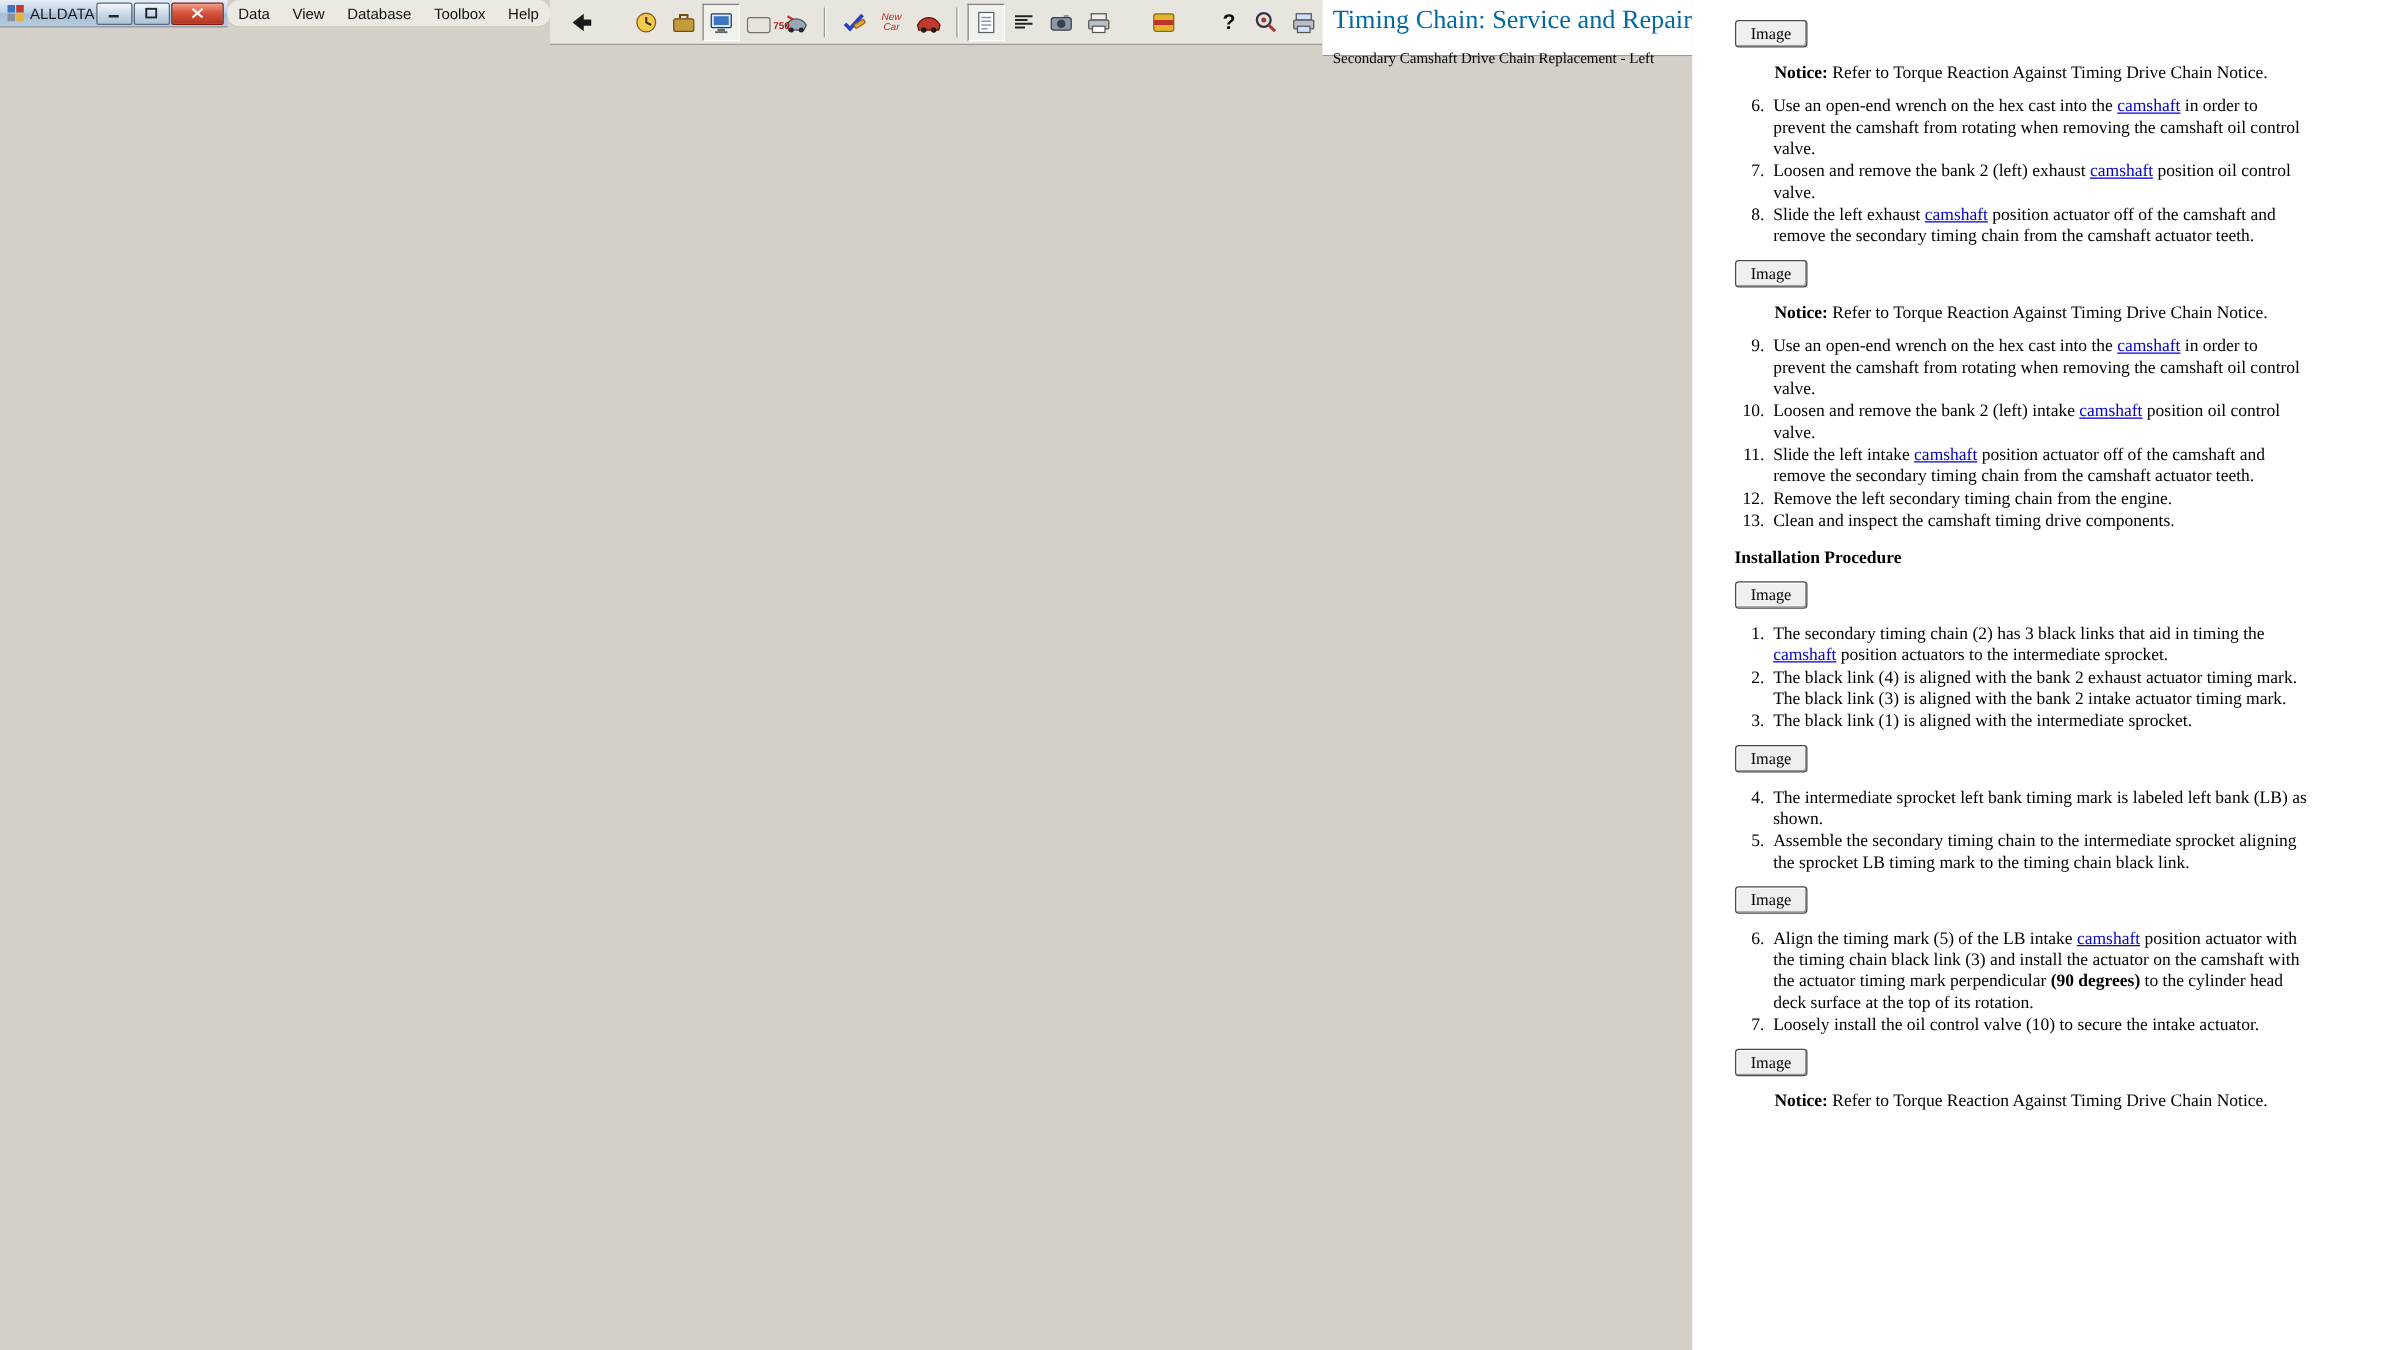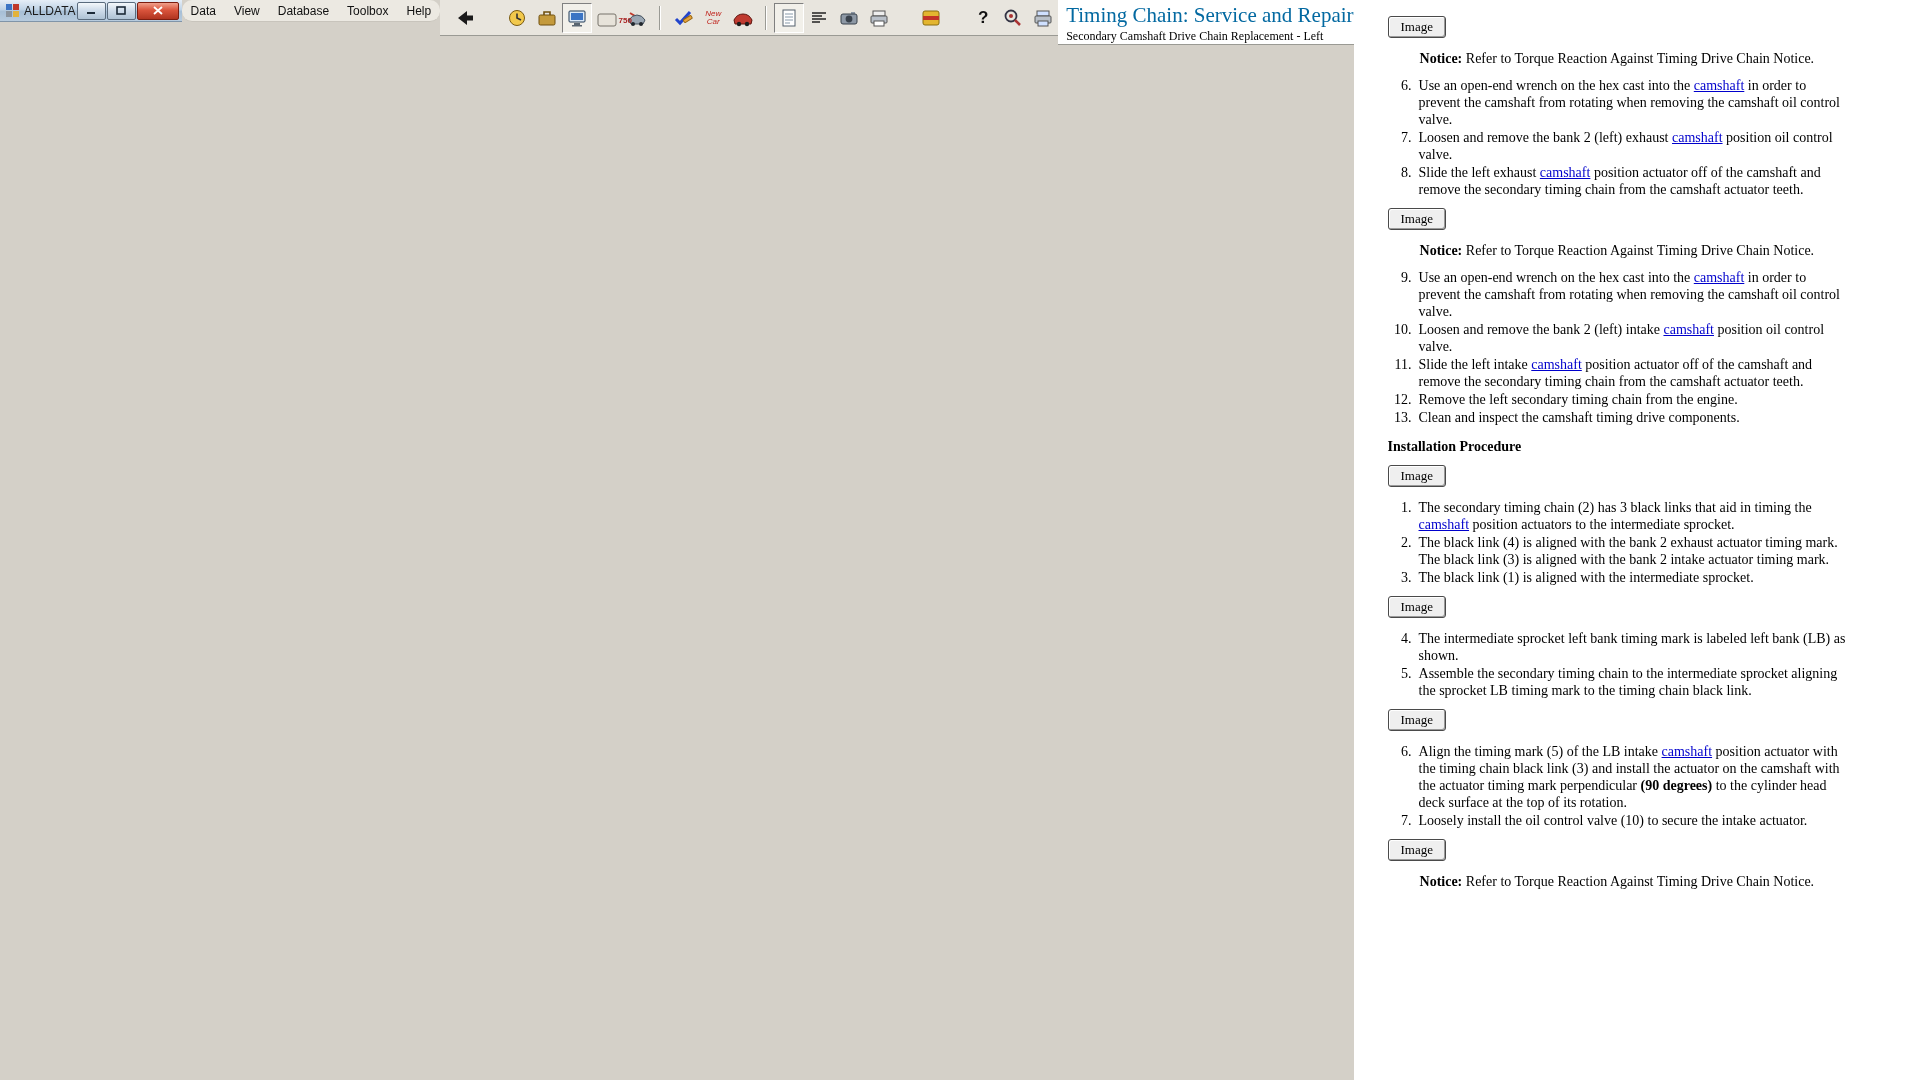--- a/index.html
+++ b/index.html
@@ -33,21 +33,21 @@
   .tbtn.pressed { border-color:#808080 #ffffff #ffffff #808080; background:#f2f0ea; }
   .tb-sep { width:2px; height:24px; margin:0 7px; border-left:1px solid #9a9a94; border-right:1px solid #fff; }
   .tb-gap { width:22px; }
   .mini-red { color:#c0251e; font-weight:normal; font-style:italic; font-size:8px; line-height:8px; text-align:center; }
   .tsb-num { position:relative; font-size:8px; font-weight:bold; color:#a22; margin-top:-14px;padding-left:36px; }
   .help-q { font-size:17px; font-weight:bold; color:#111; }
 
   
   .page-header { height:45px; flex:none; background:#fff; border-bottom:1px solid #9a9a94; padding:3px 0 0 8px; }
   .page-title { font-family:"Liberation Serif",serif; font-size:21px; color:#0369a1; }
-  .page-subtitle { font-family:"Liberation Serif",serif; font-size:12px; color:#000; margin-top:1px; }
+  .page-subtitle { font-family:"Liberation Serif",serif; font-size:12px; color:#000; margin-top:11px; }
 
   
   .content { flex:1; display:flex; min-height:0; background:#fff; }
   .doc-pane { width:944px; flex:none; overflow:hidden; background:#fff; padding:6px 10px 0 34px;
     font-family:"Liberation Serif",serif; font-size:14px; color:#000; line-height:17px; }
   .img-btn-wrap { margin:10px 0 12px 0; }
   .image-btn { font-family:"Liberation Serif",serif; font-weight:normal; font-size:13px;
     padding:2px 12px; background:#efefef; border:1px solid #4a4a4a; border-radius:3px;
     box-shadow:inset -1px -1px 0 #9a9a9a, inset 1px 1px 0 #ffffff; cursor:pointer; }
   .notice { margin:10px 0 10px 25px; max-width:420px; }

